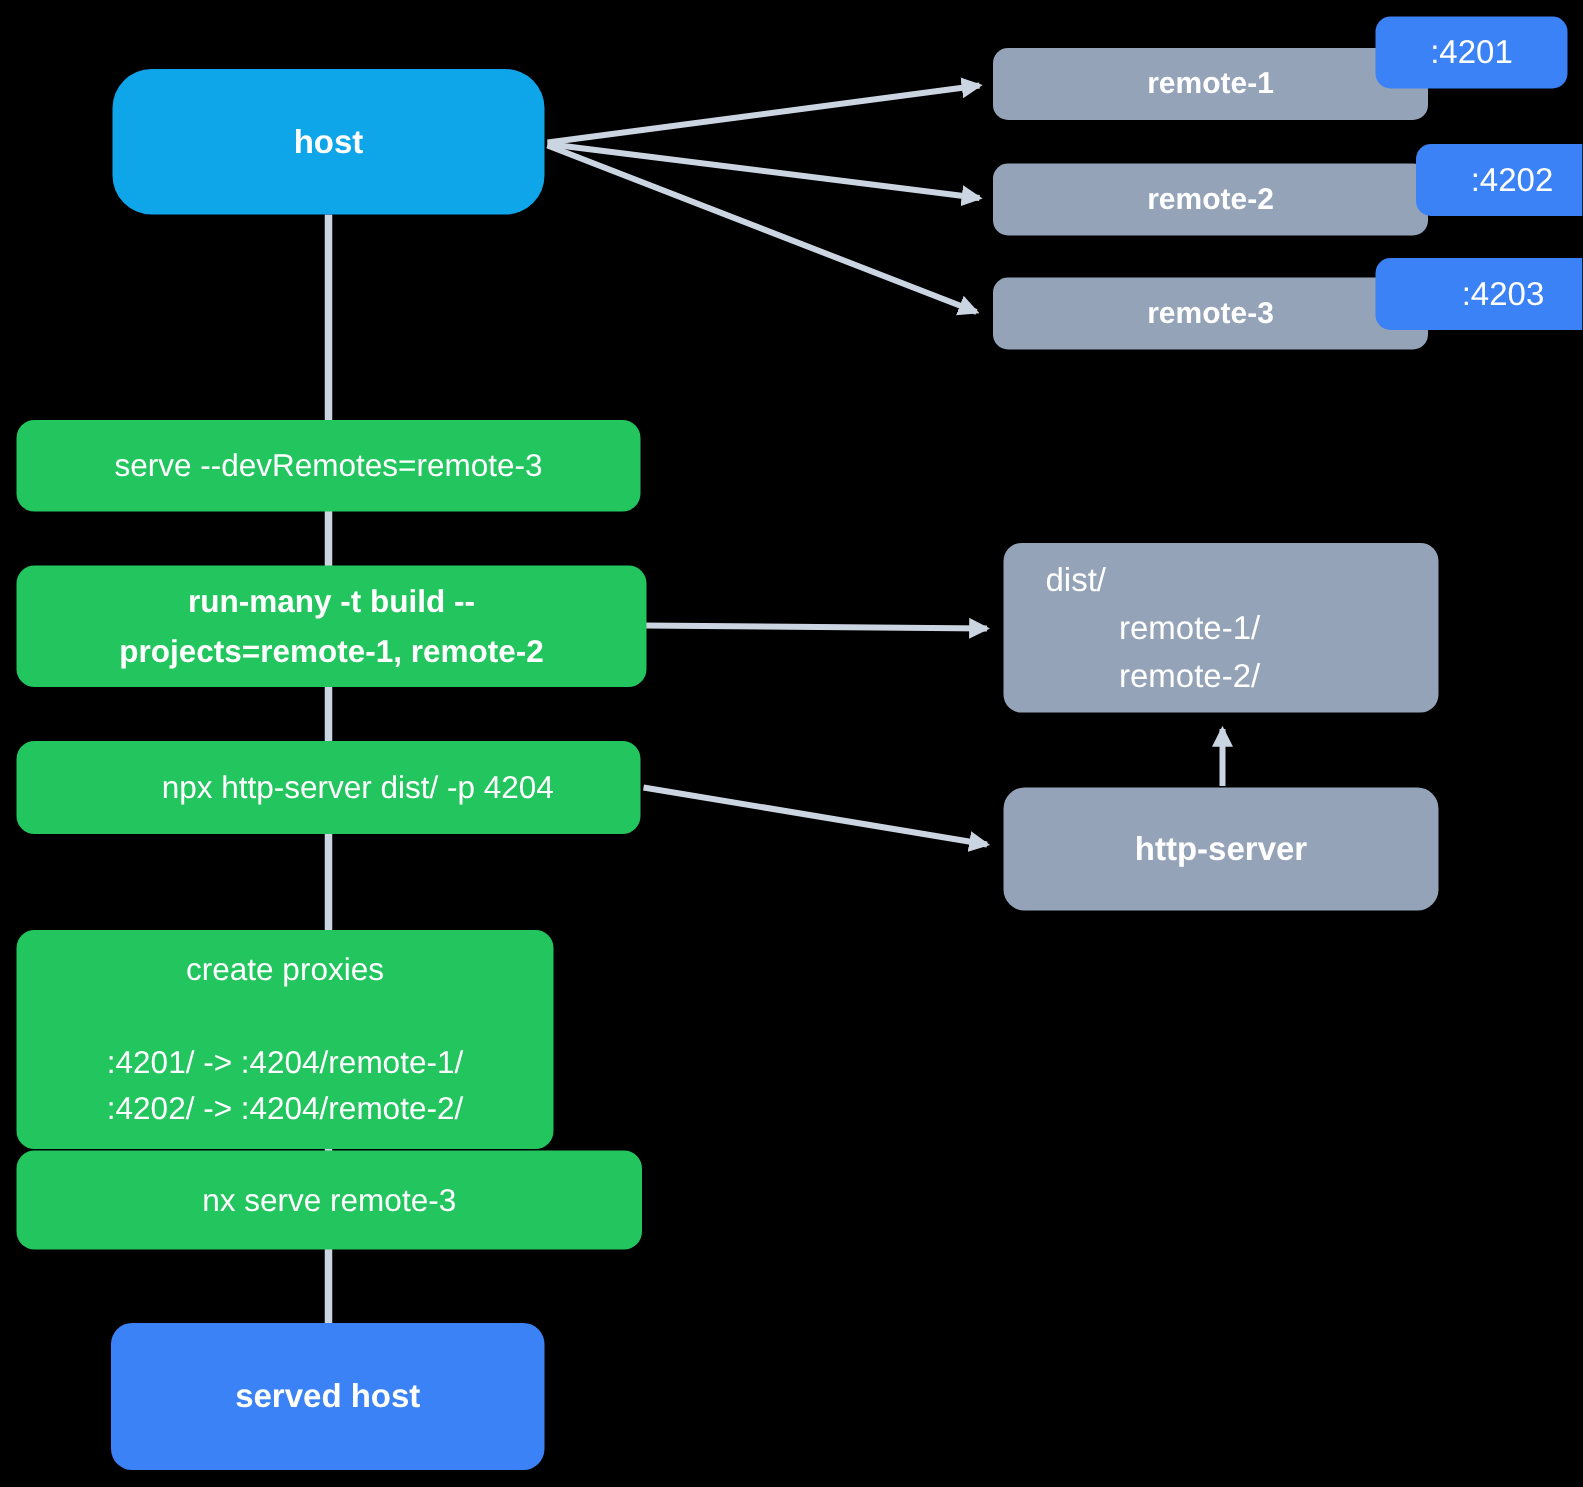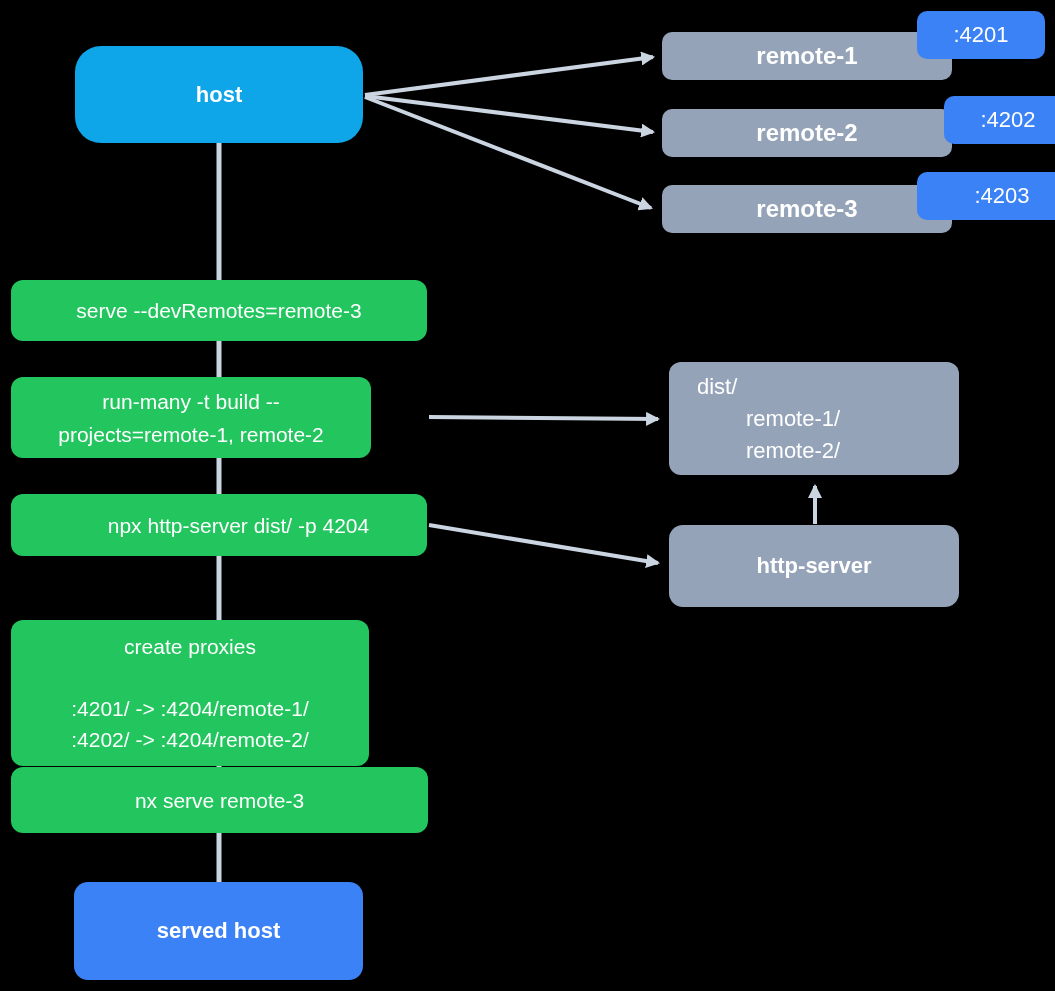--- a/index.html
+++ b/index.html
@@ -68,21 +68,21 @@
     display: flex;
     align-items: center;
     justify-content: center;
     font-size: 22px;
     font-weight: 500;
     z-index: 3;
   }
   .remote {
     border-radius: 10px;
     z-index: 2;
-    font-size: 24px;
+    font-size: 20px;
   }
   .dist-box {
     align-items: flex-start;
     text-align: left;
     padding-left: 28px;
     font-size: 22px;
     line-height: 32px;
   }
   .dist-indent { padding-left: 49px; }
   .proxies-line { line-height: 31px; }
@@ -134,21 +134,21 @@
     <span>:4202</span>
   </div>
   <div class="badge" style="left:917px; top:172px; width:128px; height:48px;padding-left:21px;">
     <span>:4203</span>
   </div>
 
   <div class="box node-green" style="left:11px; top:280px; width:416px; height:61px;">
     <span>serve --devRemotes=remote-3</span>
   </div>
 
-  <div class="box node-green" style="left:11px; top:377px; width:360px; height:81px;">
+  <div class="box node-green" style="left:11px; top:377px; width:420px; height:81px;font-weight:bold;">
     <span>run-many -t build --</span>
     <span>projects=remote-1, remote-2</span>
   </div>
 
   <div class="box node-green" style="left:11px; top:494px; width:416px; height:62px;padding-left:39px;">
     <span>npx http-server dist/ -p 4204</span>
   </div>
 
   <div class="box node-green" style="left:11px; top:620px; width:358px; height:146px;">
     <span class="proxies-line">create proxies</span>

